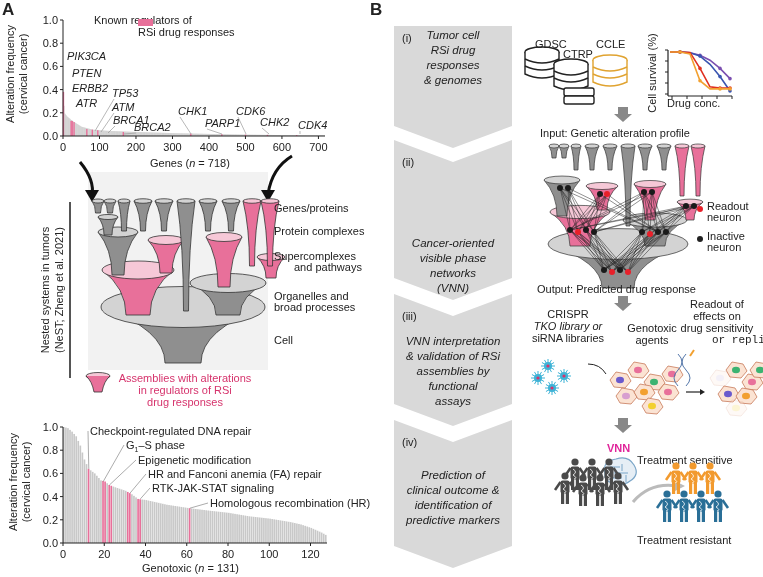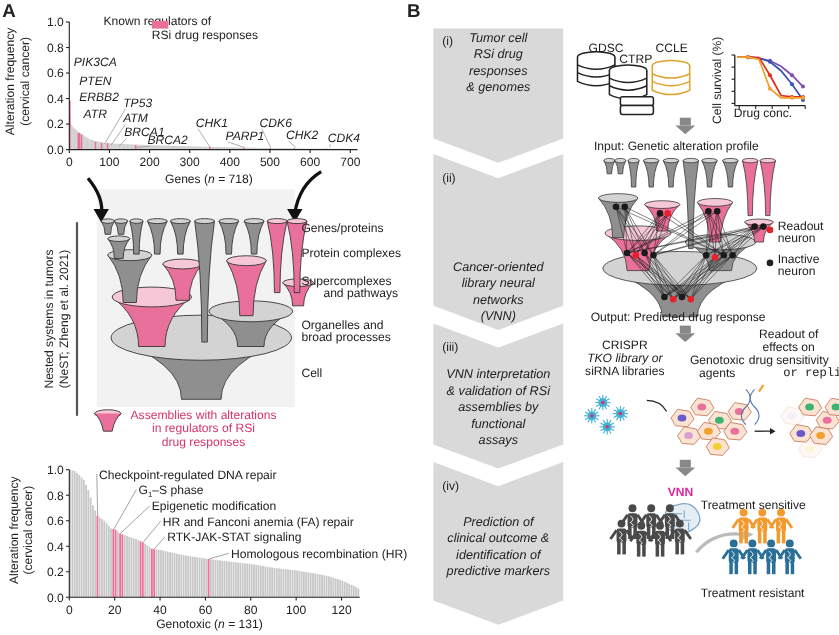--- a/index.html
+++ b/index.html
@@ -740,21 +740,21 @@
     <div class="step-title" style="left: 402px; top: 32px;">(i)</div>
     <div class="step-body" style="left: 395px; top: 28px;">
       <div>Tumor cell</div>
       <div>RSi drug</div>
       <div>responses</div>
       <div>&amp; genomes</div>
     </div>
     <div class="step-title" style="left: 402px; top: 156px;">(ii)</div>
     <div class="step-body" style="left: 395px; top: 216px; margin-top: 20px;">
       <div>Cancer-oriented</div>
-      <div>library neural</div>
+      <div>visible phase</div>
       <div>networks</div>
       <div>(VNN)</div>
     </div>
     <div class="step-title" style="left: 402px; top: 310px;">(iii)</div>
     <div class="step-body" style="left: 395px; top: 334px;">
       <div>VNN interpretation</div>
       <div>&amp; validation of RSi</div>
       <div>assemblies by</div>
       <div>functional</div>
       <div>assays</div>

